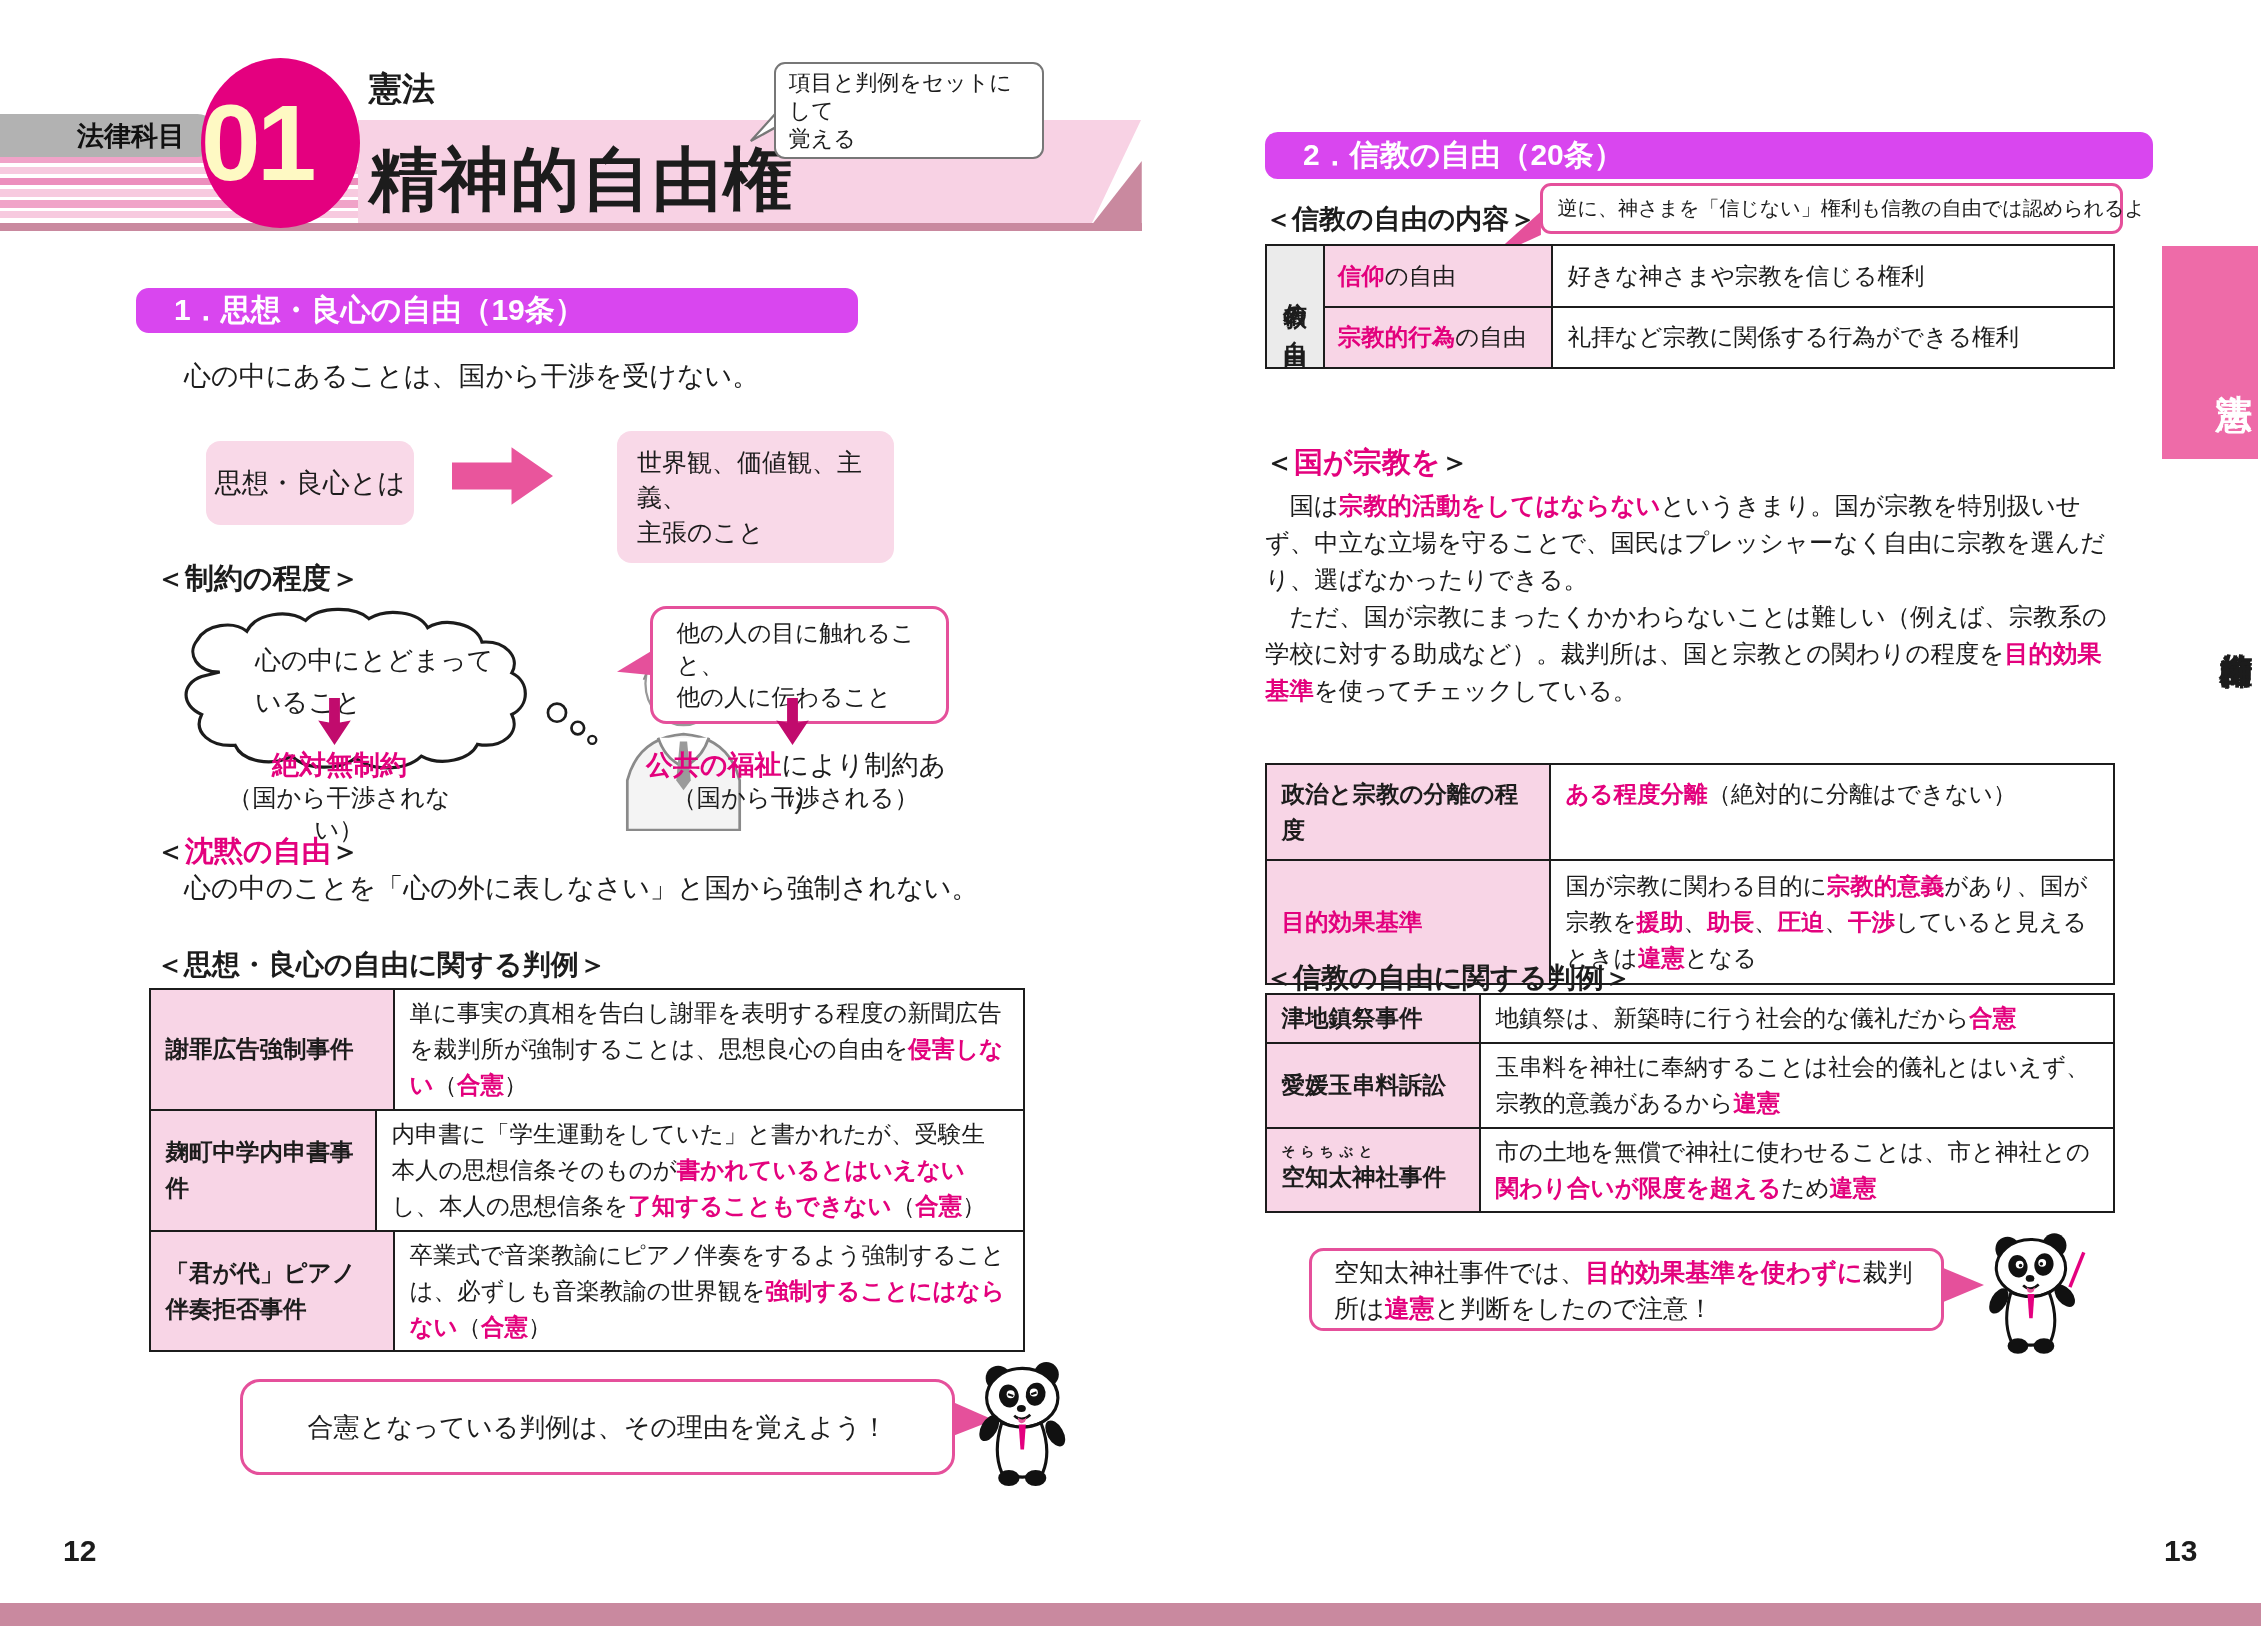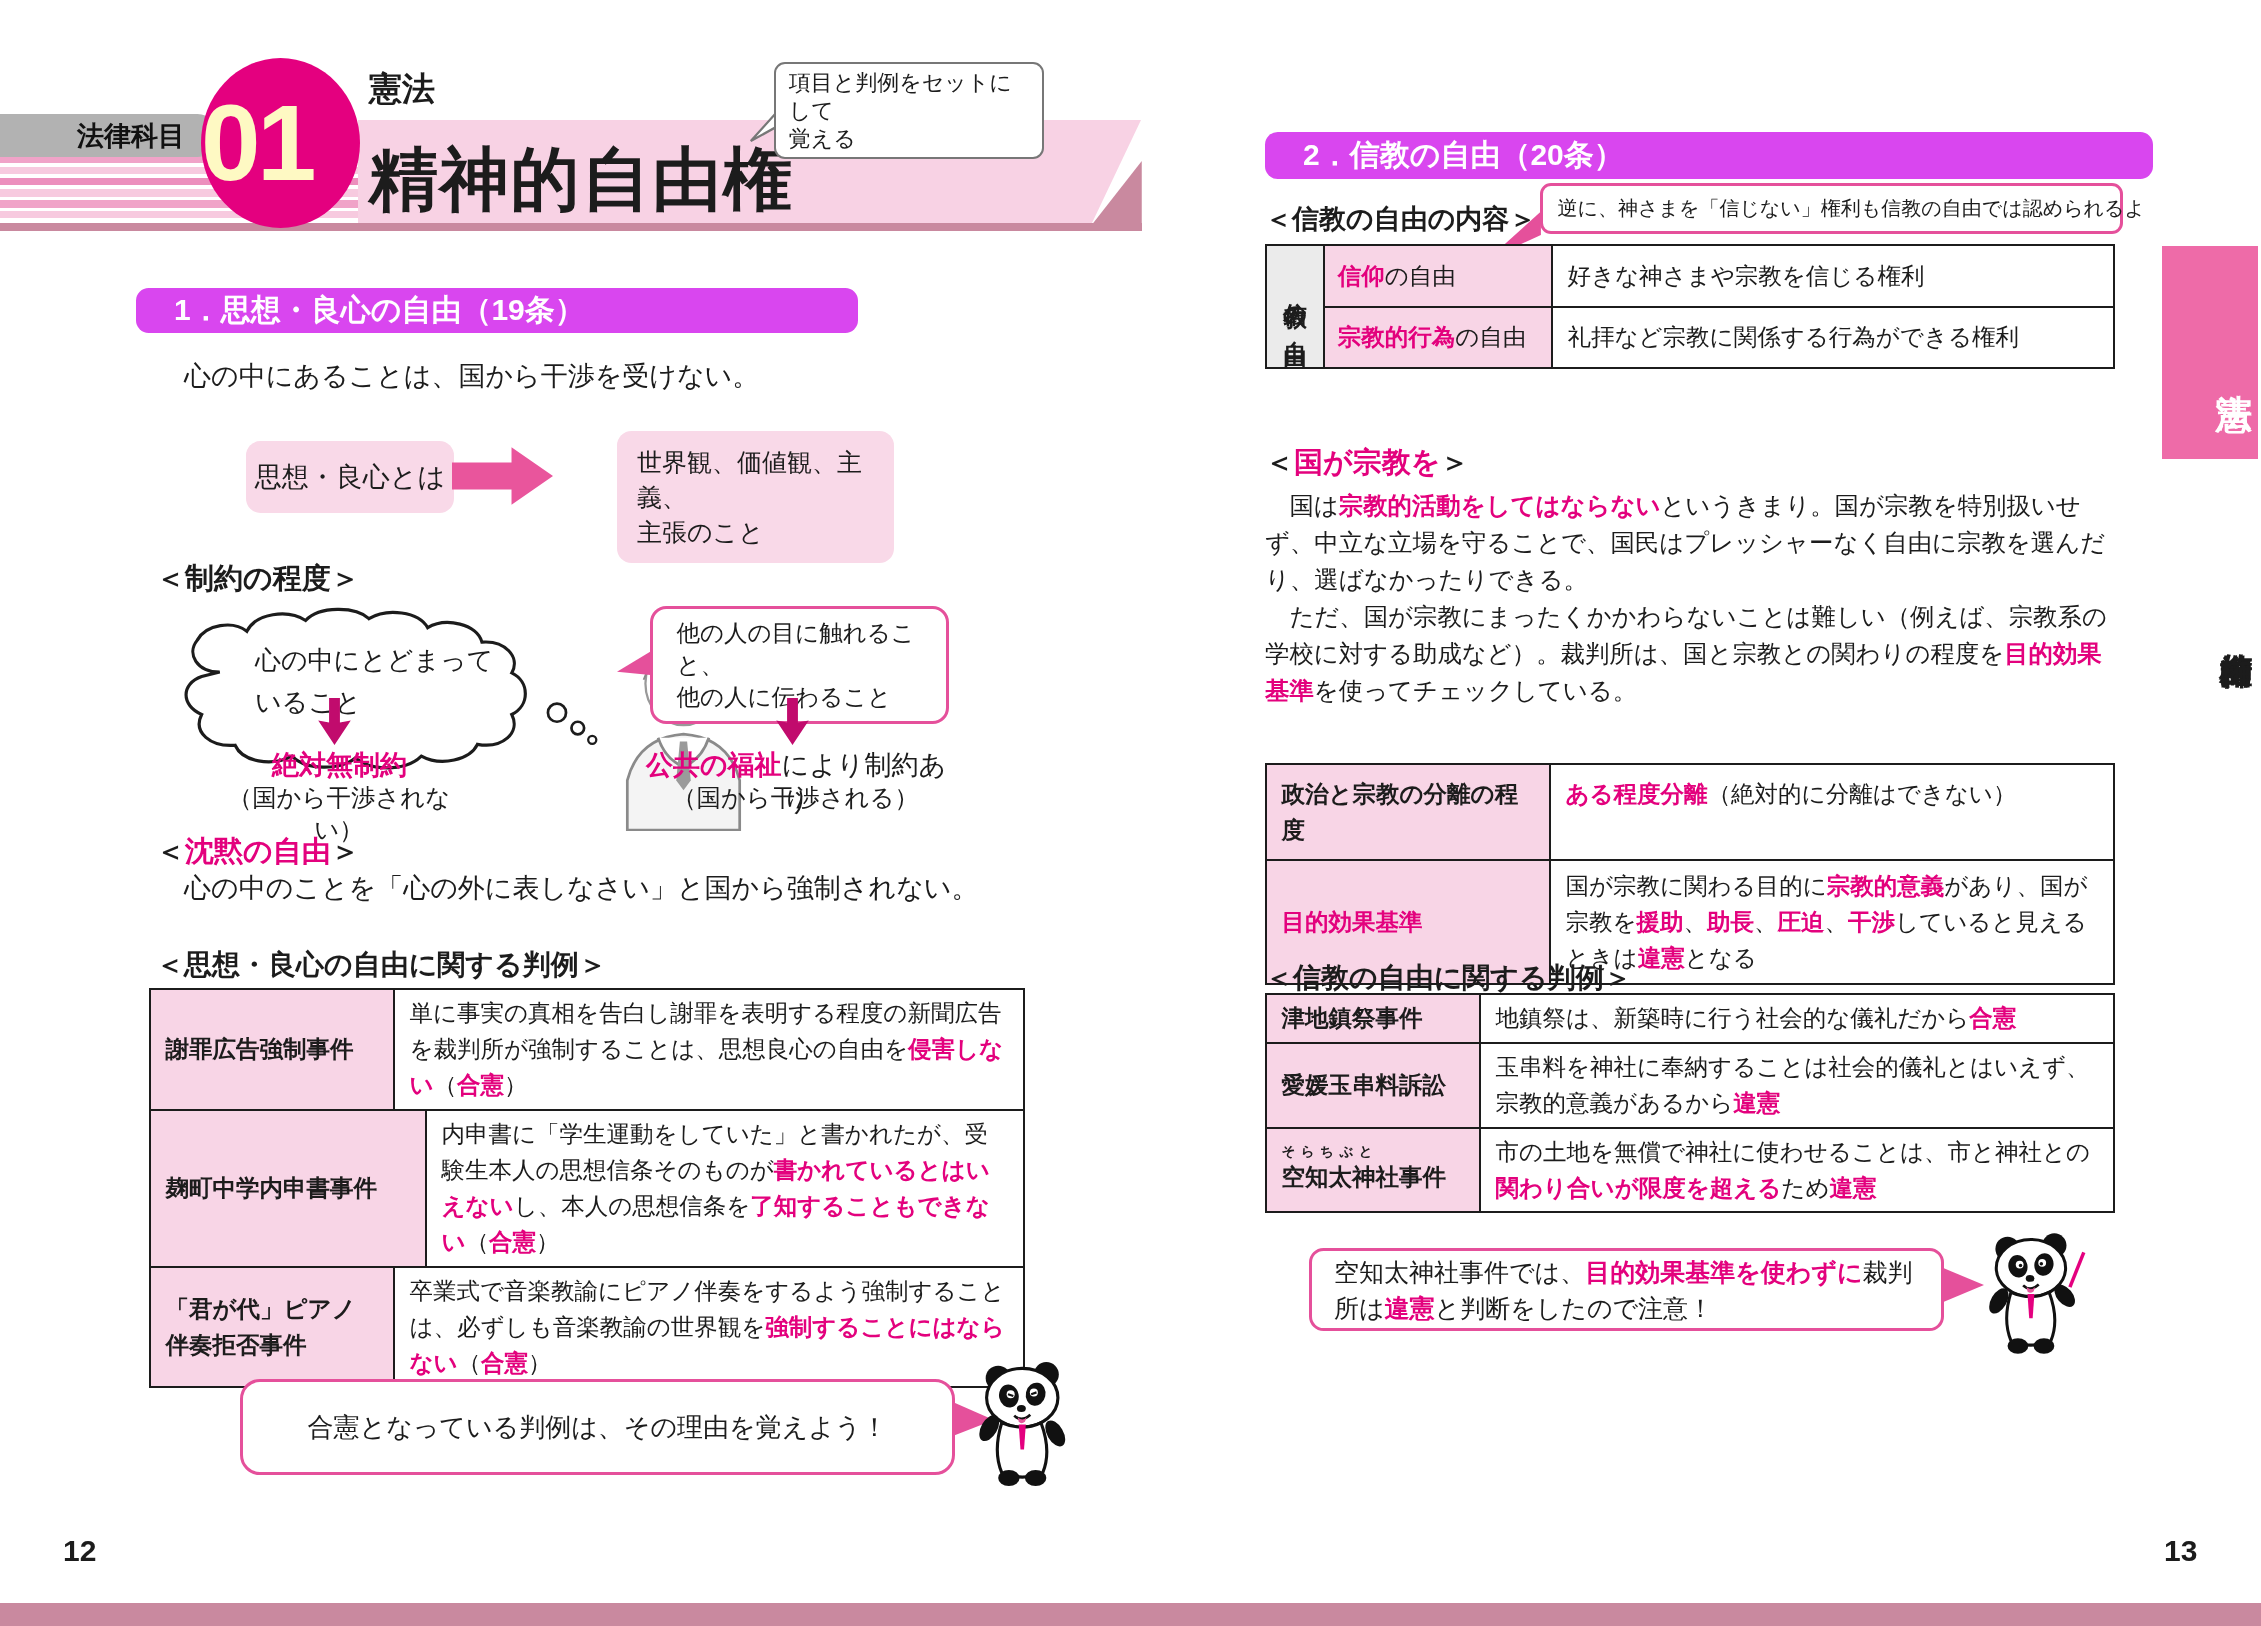--- a/index.html
+++ b/index.html
@@ -70,21 +70,21 @@
   <div class="abs note-bubble" style="left:774px;top:62px;width:241px;">
     <div>項目と判例をセットにして</div>
     <div>覚える</div>
   </div>
 
   <div class="abs secbar" style="left:136px;top:288px;width:684px;height:45px;">
       <span>1．思想・良心の自由（19条）</span>
     </div>
   <div class="abs body-text" style="left:184px;top:358px;">心の中にあることは、国から干渉を受けない。</div>
 
-  <div class="abs pinkbox" style="left:206px;top:441px;width:208px;height:72px;margin-left:40px;">
+  <div class="abs pinkbox" style="left:206px;top:441px;width:208px;height:84px;">
       <span>思想・良心とは</span>
     </div>
   <svg class="abs" style="left:452px;top:447px;" width="101" height="58" viewBox="0 0 112 64">
       <polygon points="0,17 66,17 66,0 112,32 66,64 66,47 0,47" fill="#e9559c"></polygon>
     </svg>
   <div class="abs pinkbox2" style="left:617px;top:431px;width:237px;">
     <div>世界観、価値観、主義、</div>
     <div>主張のこと</div>
   </div>
 
@@ -141,21 +141,21 @@
   <div class="abs h-sub" style="left:156px;top:946px;">＜思想・良心の自由に関する判例＞</div>
 
   <div class="abs tbl" style="left:149px;top:988px;width:876px;box-sizing:border-box;">
     <div class="trow">
       <div class="tname" style="width:244px;box-sizing:border-box;">
           <span>謝罪広告強制事件</span>
         </div>
       <div class="tcell"><span>単に事実の真相を告白し謝罪を表明する程度の新聞広告を裁判所が強制することは、思想良心の自由を</span><span class="hl">侵害しない</span><span>（</span><span class="hl">合憲</span><span>）</span></div>
     </div>
     <div class="trow">
-      <div class="tname" style="width:276px;box-sizing:border-box;">
+      <div class="tname" style="width:226px;box-sizing:border-box;">
           <span>麹町中学内申書事件</span>
         </div>
       <div class="tcell"><span>内申書に「学生運動をしていた」と書かれたが、受験生本人の思想信条そのものが</span><span class="hl">書かれているとはいえない</span><span>し、本人の思想信条を</span><span class="hl">了知することもできない</span><span>（</span><span class="hl">合憲</span><span>）</span></div>
     </div>
     <div class="trow">
       <div class="tname" style="width:244px;box-sizing:border-box;">
           <span>「君が代」ピアノ伴奏拒否事件</span>
         </div>
       <div class="tcell"><span>卒業式で音楽教諭にピアノ伴奏をするよう強制することは、必ずしも音楽教諭の世界観を</span><span class="hl">強制することにはならない</span><span>（</span><span class="hl">合憲</span><span>）</span></div>
     </div>

